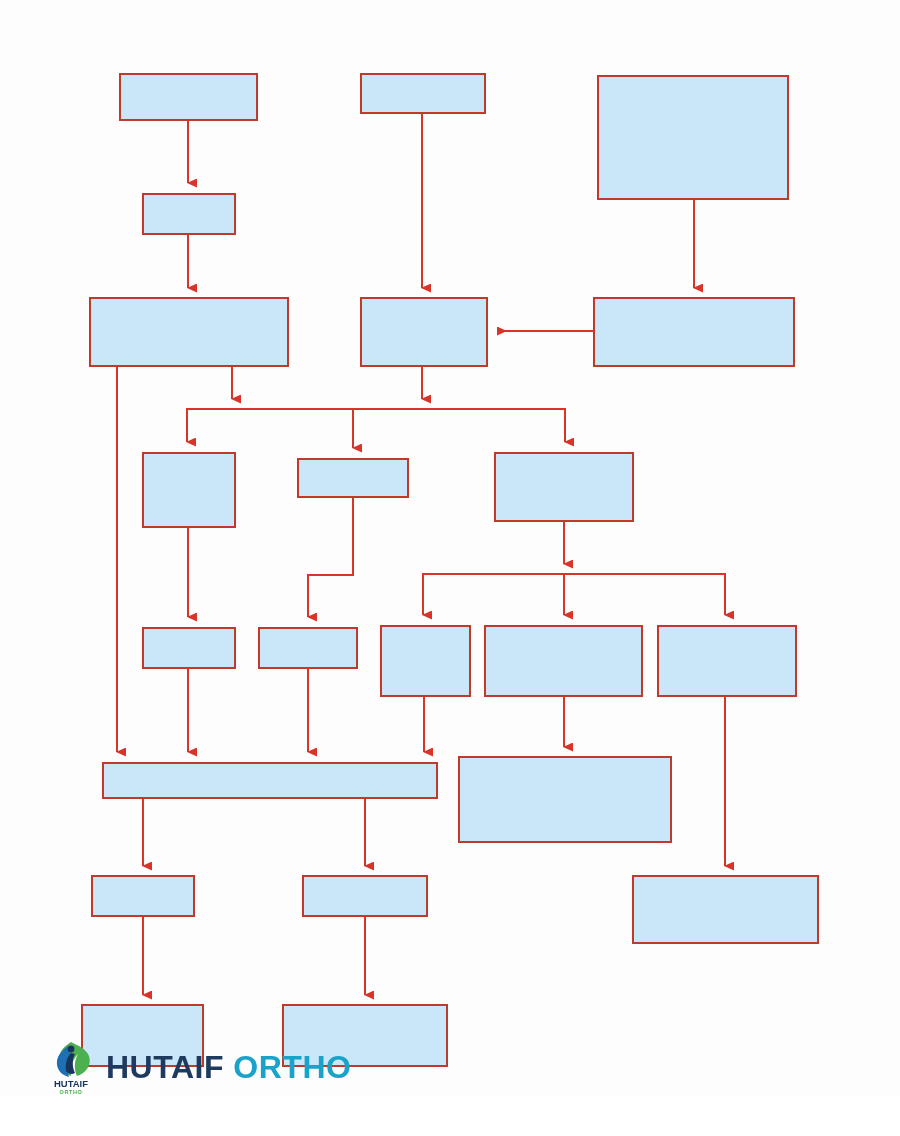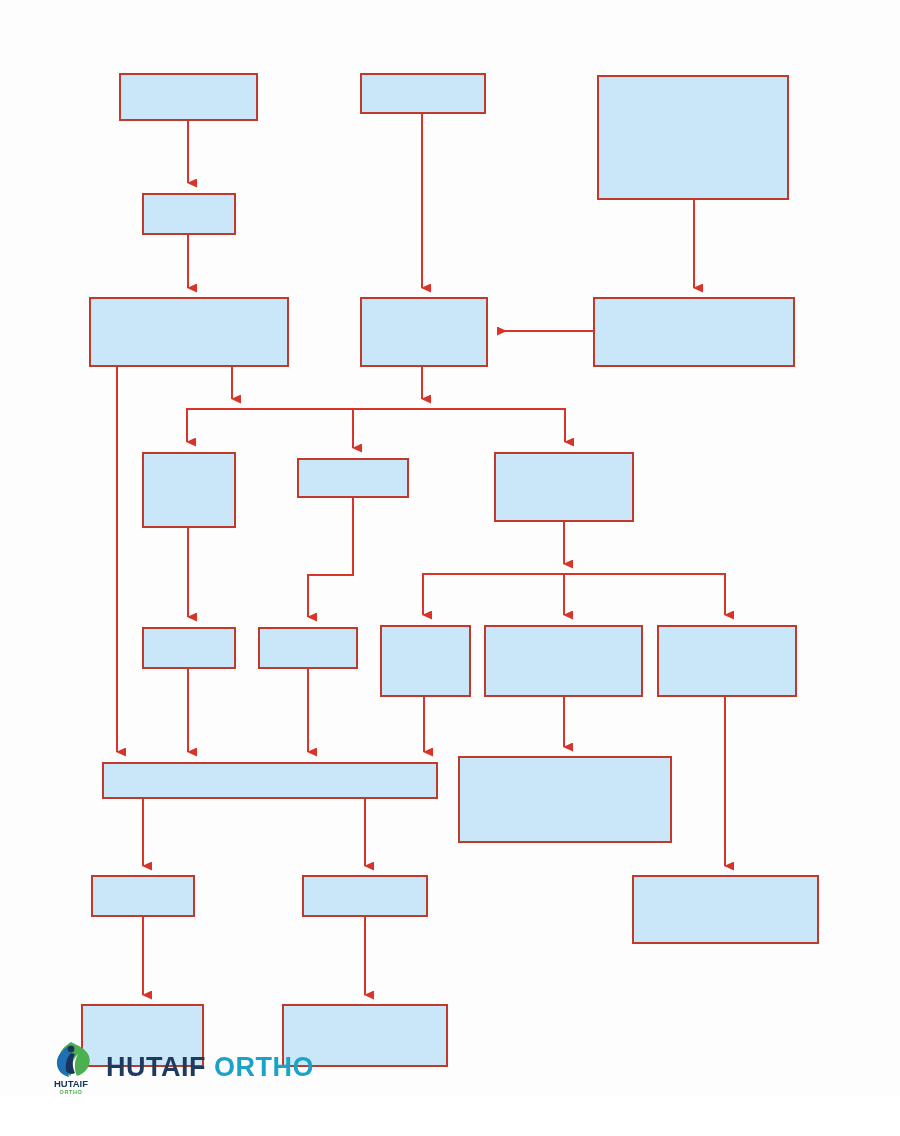--- a/index.html
+++ b/index.html
@@ -37,21 +37,21 @@
   }
   #brand-logo {
     width: 46px;
     height: 54px;
     display: block;
     flex: 0 0 auto;
   }
   #brand-wordmark {
     font-family: "Liberation Sans", sans-serif;
     font-weight: bold;
-    font-size: 27px;
+    font-size: 32px;
     letter-spacing: 0.5px;
     line-height: 1;
     white-space: nowrap;
     user-select: none;
   }
   #brand-wordmark .wm-primary { color: #1f3a5f; }
   #brand-wordmark .wm-accent  { color: #1aa3c8; }
 </style>
 </head>
 <body>

